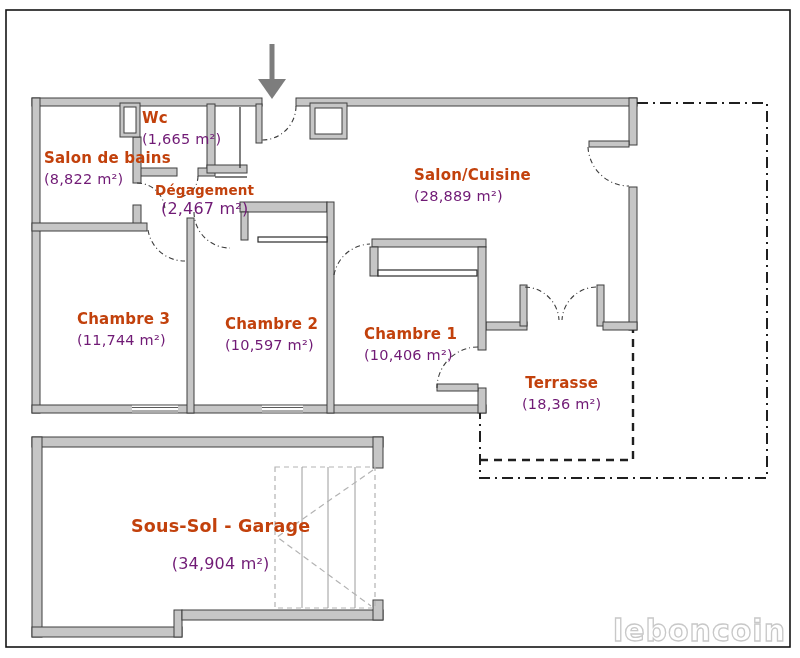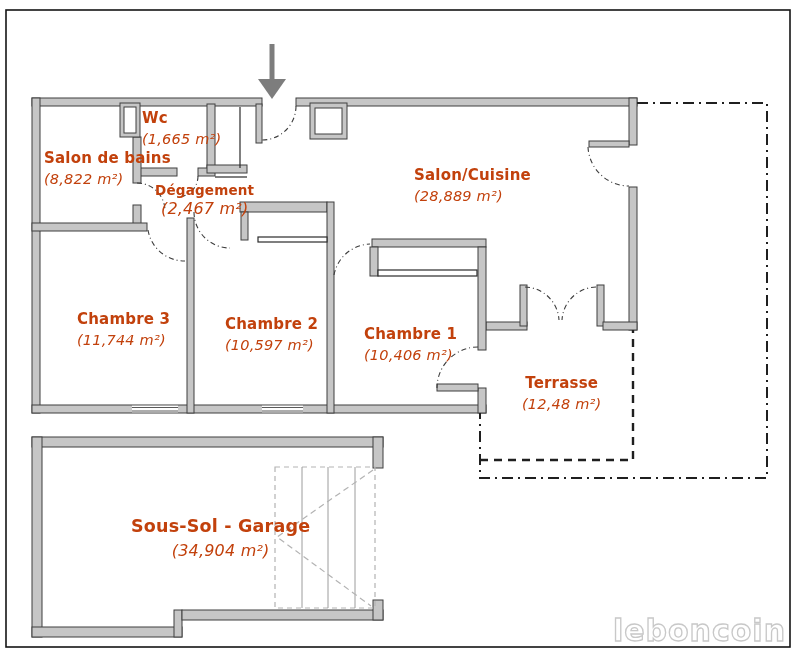--- a/index.html
+++ b/index.html
@@ -3,23 +3,23 @@
 <meta charset="utf-8">
 <style>
   html,body{margin:0;padding:0;background:#ffffff;}
   #stage{
     position:relative;width:800px;height:658px;background:#ffffff;overflow:hidden;
     font-family:"DejaVu Sans","Liberation Sans",sans-serif;
   }
   #plan-svg{position:absolute;left:0;top:0;}
   .room-label{position:absolute;white-space:nowrap;line-height:1.12;}
   .rname{font-weight:bold;color:#c2410c;font-size:15px;letter-spacing:.2px;}
-  .rarea{color:#c2410c;font-size:14.5px;margin-top:4px;letter-spacing:.2px;font-style:italic;}
+  .rarea{color:#701a75;font-size:14.5px;margin-top:4px;letter-spacing:.2px;}
   .sm .rname{font-size:13.5px;} .sm .rarea{font-size:16px;margin-top:2px;}
-  .lg .rname{font-size:17.5px;} .lg .rarea{font-size:16px;margin-top:5px;}
+  .lg .rname{font-size:17.5px;} .lg .rarea{font-size:16px;margin-top:18px;}
   .floor-label{position:absolute;right:30px;top:604px;font-weight:bold;font-size:15.5px;color:#1d1d1d;}
 </style>
 </head>
 <body>
 
 <div id="stage">
 
   <svg id="plan-svg" width="800" height="658" viewBox="0 0 800 658">
 
     <rect x="6" y="10" width="784" height="637" fill="none" stroke="#141414" stroke-width="1.6"></rect>
@@ -148,21 +148,21 @@
     <div class="rarea">(10,597 m²)</div>
   </div>
 
   <div class="room-label" style="left:364px;top:326px;">
     <div class="rname">Chambre 1</div>
     <div class="rarea">(10,406 m²)</div>
   </div>
 
   <div class="room-label" style="left:522px;top:375px;text-align:center;">
     <div class="rname">Terrasse</div>
-    <div class="rarea">(12,48 m²)</div>
+    <div class="rarea">(18,36 m²)</div>
   </div>
 
   <div class="room-label lg" style="left:131px;top:517px;text-align:center;">
     <div class="rname">Sous-Sol - Garage</div>
     <div class="rarea">(34,904 m²)</div>
   </div>
 
 
 </div>
 

